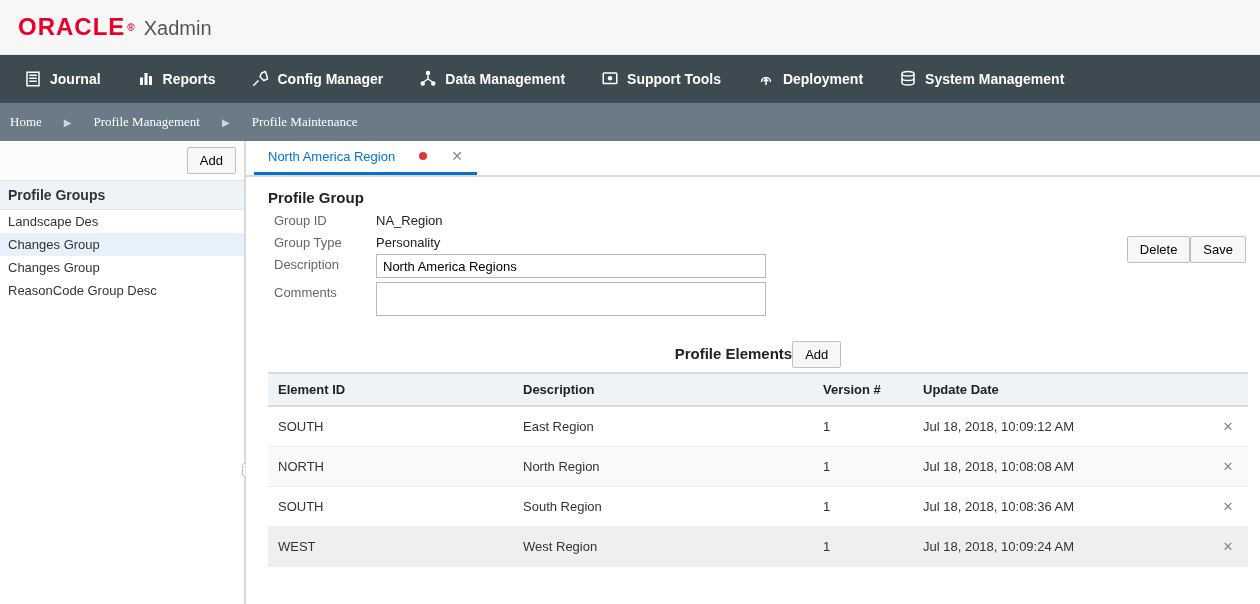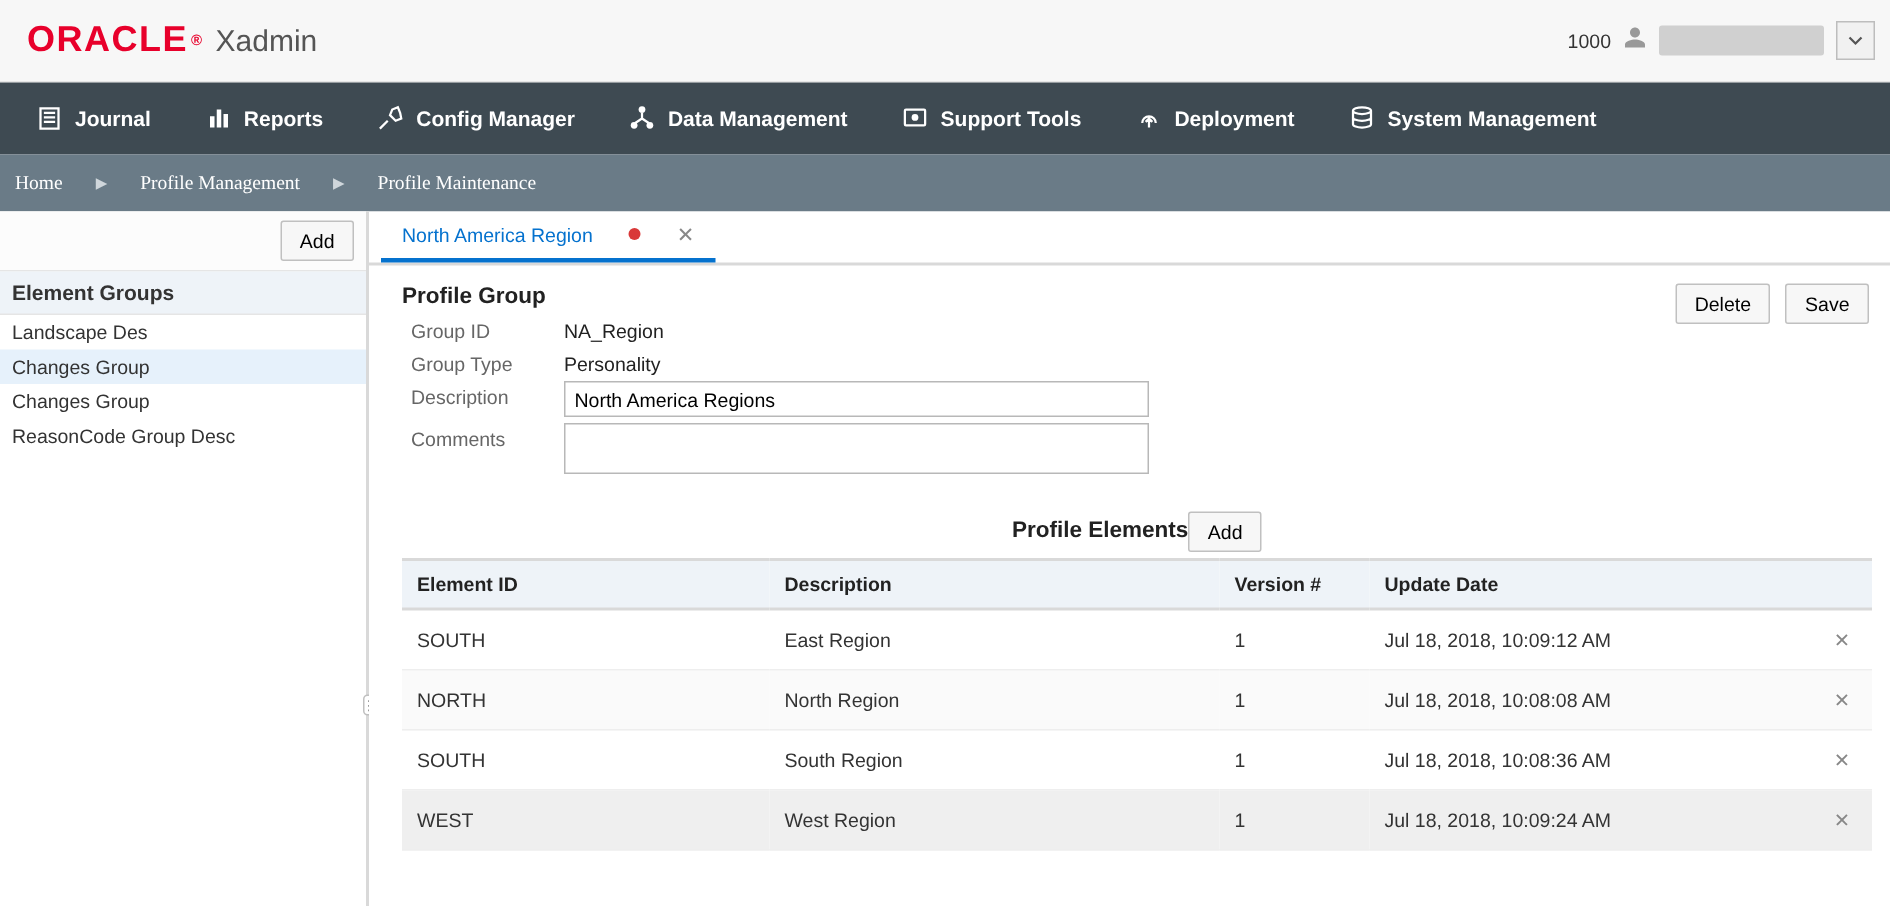--- a/index.html
+++ b/index.html
@@ -42,21 +42,21 @@
   
   .main { flex:1; display:flex; flex-direction:column; position:relative; background:#fff; }
   .tabs { height:36px; border-bottom:2px solid #d9d9d9; display:flex; align-items:flex-end; padding-left:8px; }
   .tab { display:flex; align-items:center; gap:24px; padding:8px 14px; font-size:13px; color:#0572ce; border-bottom:3px solid #0572ce; position:relative; cursor:pointer; }
   .dirty-dot { width:8px; height:8px; border-radius:50%; background:#d93838; display:inline-block; }
   .tab-close { color:#888; font-size:14px; cursor:pointer; }
 
   .content { padding:10px 12px 10px 22px; overflow:auto; }
   .section-header-row { display:flex; align-items:flex-start; justify-content:space-between; }
   .section-title { font-weight:700; font-size:15px; color:#222; margin:2px 0 4px 0; }
-  .action-buttons { display:flex; gap:10px; padding-top:2px; padding-right:2px; }
+  .action-buttons { display:flex; gap:0; padding-top:2px; padding-right:2px;margin-top:47px; }
 
   .form-grid { display:grid; grid-template-columns:92px 1fr; row-gap:4px; column-gap:10px; max-width:540px; margin-left:6px; }
   .form-label { color:#666; font-size:13px; text-align:left; padding-top:3px; white-space:nowrap; }
   .form-value { color:#222; font-size:13px; padding-top:3px; }
   .form-input { width:390px; height:24px; border:1px solid #b8b8b8; padding:3px 6px; font-size:13px; }
   .form-textarea { width:390px; height:34px; border:1px solid #b8b8b8; padding:2px 6px; font-size:13px; resize:none; }
 
   .elements-header-row { display:flex; align-items:center; justify-content:center; margin-top:22px; }
   .table { width:100%; border-collapse:collapse; margin-top:4px; }
   .table thead th { background:#eef3f8; text-align:left; font-weight:700; font-size:13px; color:#222; padding:8px 10px; border-top:2px solid #d9d9d9; border-bottom:2px solid #d9d9d9; }
@@ -73,34 +73,20 @@
 <body>
 
 <div class="header">
   <div class="brand">
     <span class="oracle-logo">
       <span>ORACLE</span>
         <sup>®</sup>
     </span>
     <span class="app-title">Xadmin</span>
   </div>
-  <div class="header-right">
-    <span class="tenant">1000</span>
-    <span class="user-icon">
-      <svg width="16" height="16" viewBox="0 0 24 24" fill="#999">
-          <path d="M12 12c2.7 0 5-2.3 5-5s-2.3-5-5-5-5 2.3-5 5 2.3 5 5 5zm0 2c-3.3 0-10 1.7-10 5v3h20v-3c0-3.3-6.7-5-10-5z"></path>
-        </svg>
-    </span>
-    <div class="user-pill"></div>
-    <div class="header-caret">
-      <svg width="10" height="10" viewBox="0 0 10 10">
-          <path d="M1 3 L5 7 L9 3" stroke="#555" stroke-width="1.5" fill="none"></path>
-        </svg>
-    </div>
-  </div>
 </div>
 
 <div class="navbar">
   <div class="nav-item">
     <svg width="18" height="18" viewBox="0 0 24 24">
         <path d="M4 3h16v18H4zM7 7h10M7 11h10M7 15h10" stroke="#fff" stroke-width="2" fill="none"></path>
       </svg>
     <span>Journal</span>
   </div>
   <div class="nav-item">
@@ -155,21 +141,21 @@
   <span class="crumb-sep">▶</span>
   <span class="crumb">Profile Maintenance</span>
 </div>
 
 <div class="body-area">
 
   <div class="sidebar">
     <div class="sidebar-toolbar">
       <button class="btn">Add</button>
     </div>
-    <div class="sidebar-heading">Element Groups</div>
+    <div class="sidebar-heading">Profile Groups</div>
     <div class="sidebar-list">
       <div class="sidebar-item">Landscape Des</div>
       <div class="sidebar-item selected">Changes Group</div>
       <div class="sidebar-item">Changes Group</div>
       <div class="sidebar-item">ReasonCode Group Desc</div>
     </div>
     <div class="sidebar-handle">⋮</div>
   </div>
 
   <div class="main">

